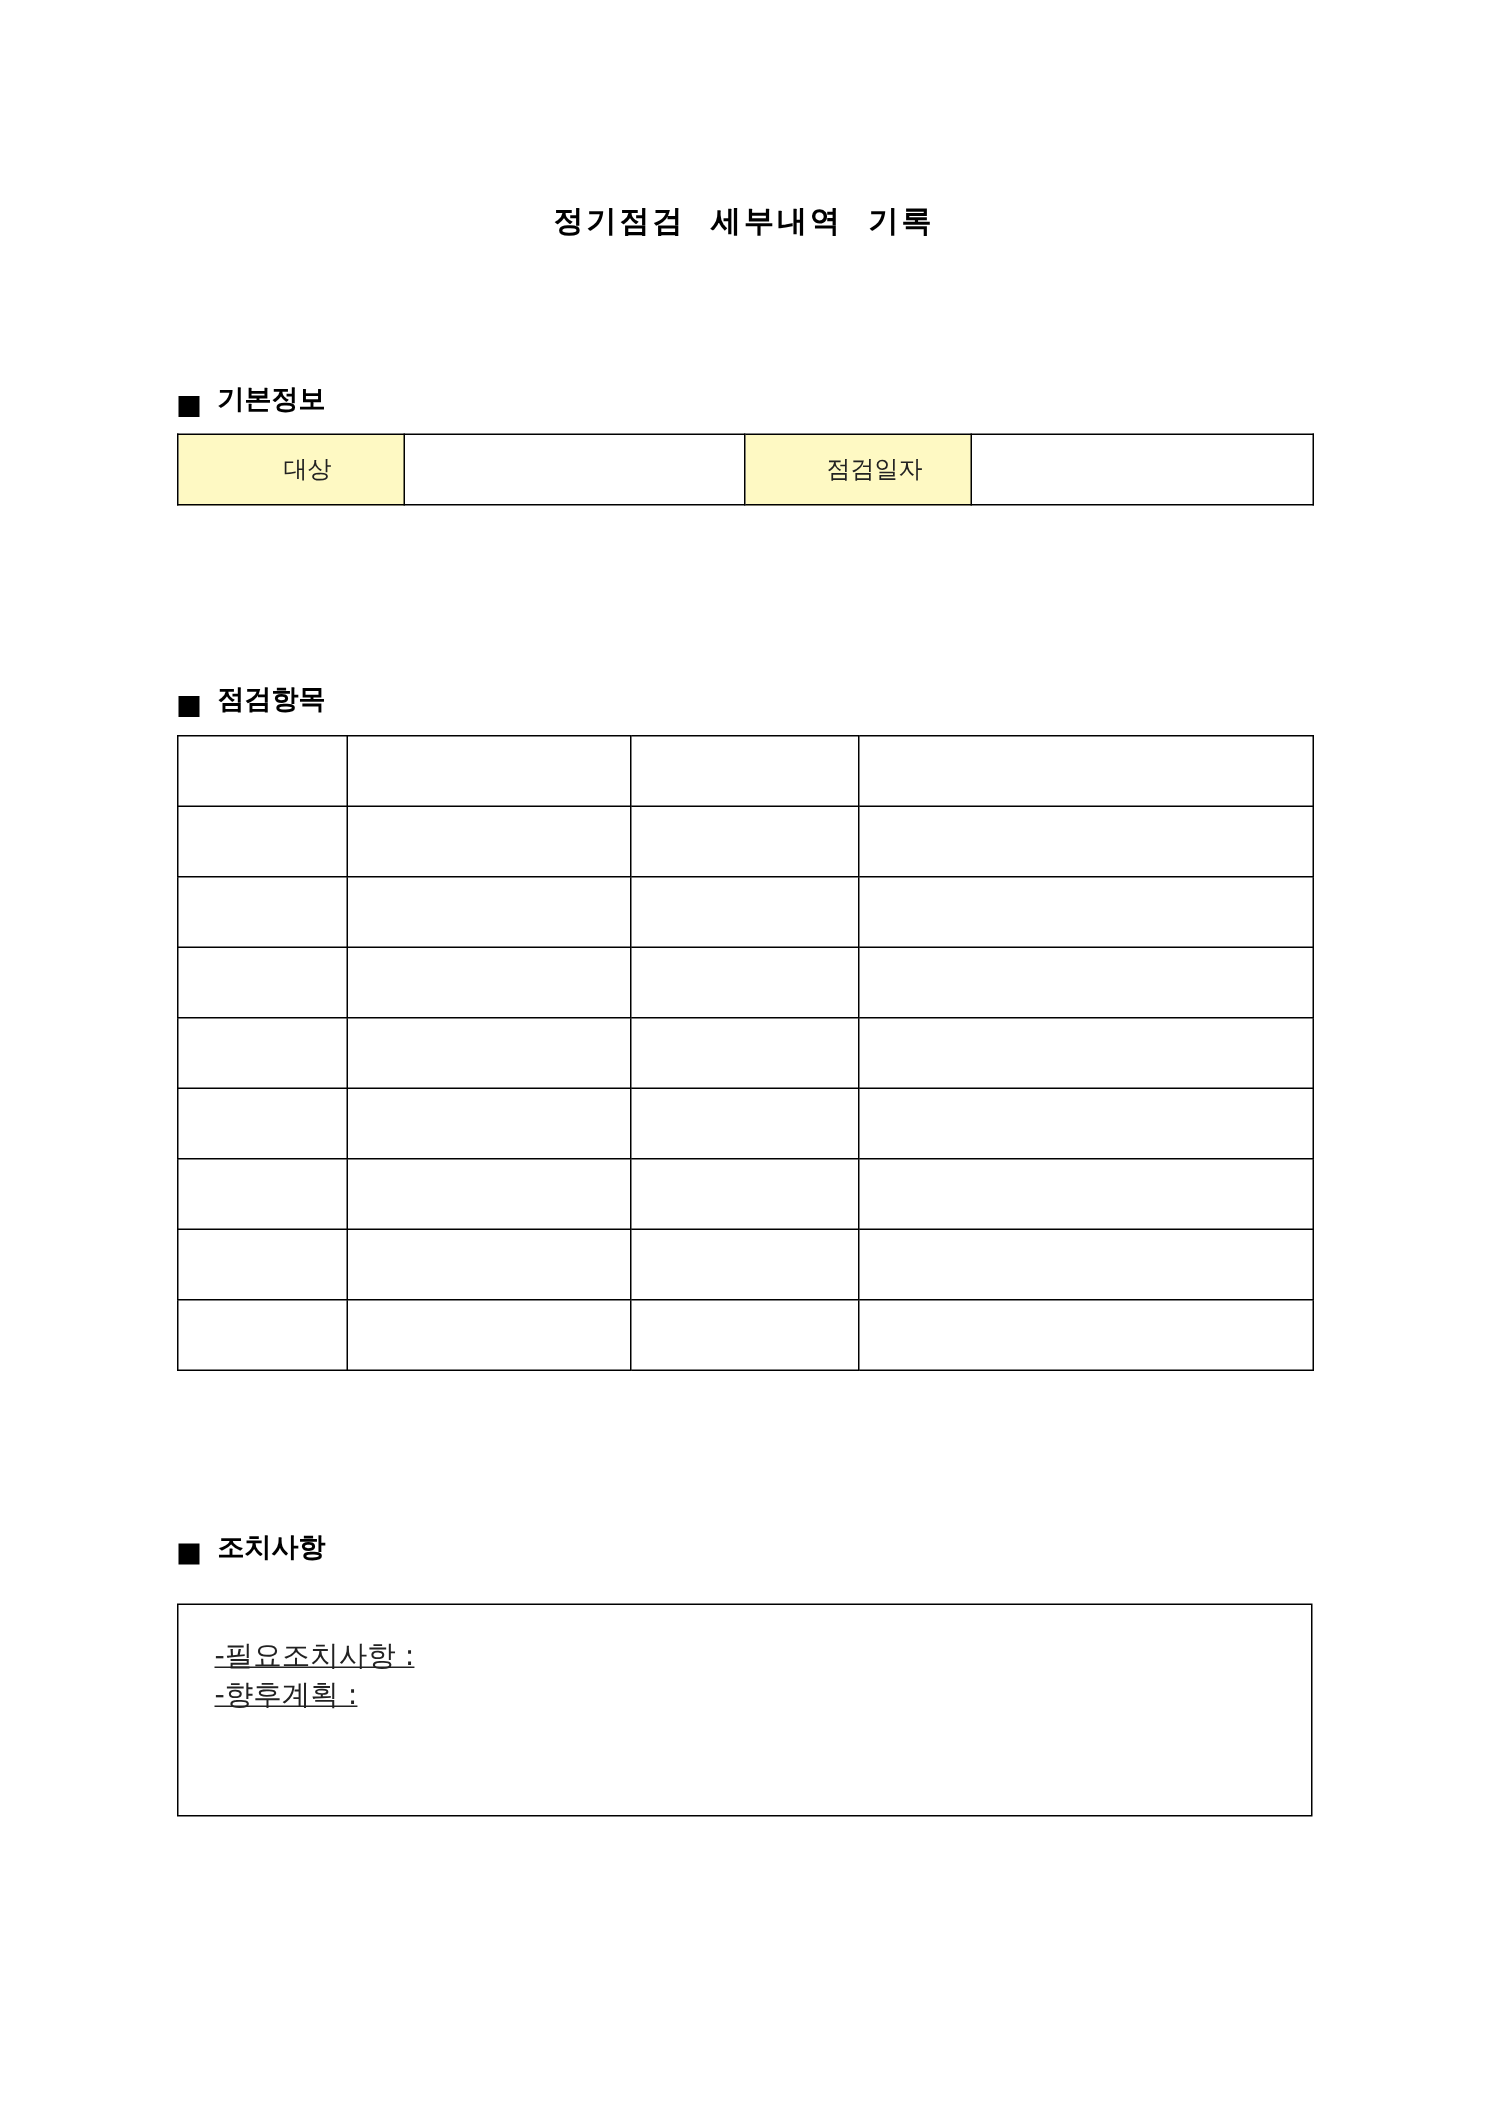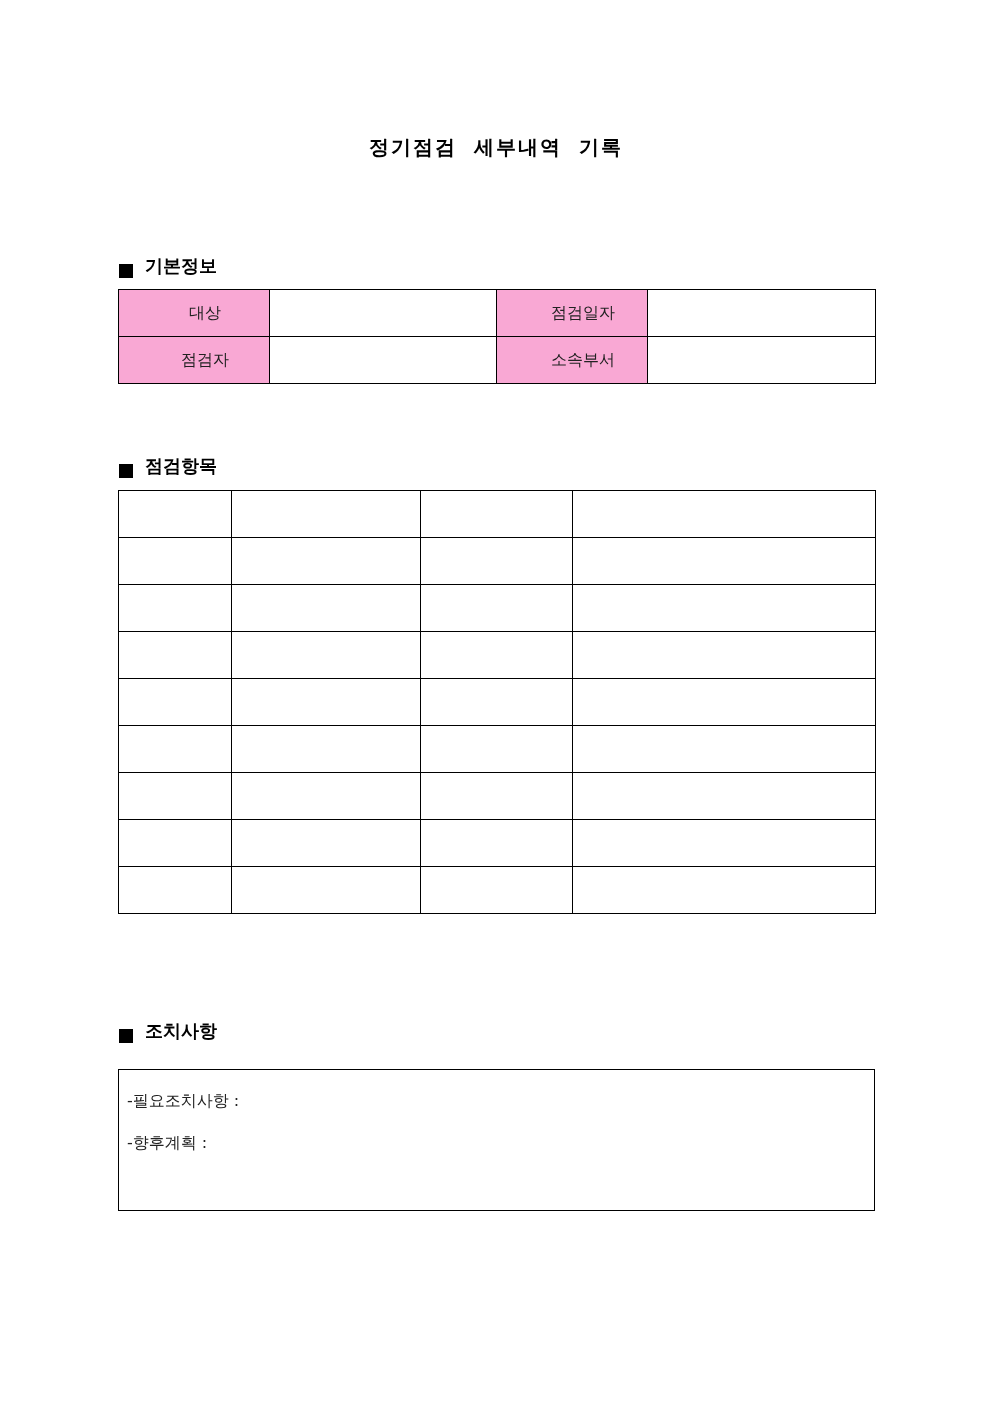--- a/index.html
+++ b/index.html
@@ -2,27 +2,27 @@
 <html><head>
   <meta charset="utf-8">
   <style>
     html, body { margin: 0; padding: 0; background: #ffffff; }
     body { width: 992px; height: 1403px; position: relative; font-family: "DejaVu Sans", "Liberation Sans", sans-serif; color: #000; }
     .title { position: absolute; top: 134px; left: 0; width: 992px; text-align: center; font-size: 20px; font-weight: bold; letter-spacing: 2px; word-spacing: 8px; }
     .section-heading { position: absolute; left: 119px; font-size: 18px; font-weight: bold; display: flex; align-items: flex-end; }
     .section-heading .sq { display: inline-block; width: 14px; height: 14px; background: #000; margin-right: 12px; }
     table { position: absolute; border-collapse: collapse; table-layout: fixed; }
     td { border: 1px solid #000; padding: 0; text-align: center; vertical-align: middle; font-size: 16px; color: #222; }
-    .hdr { background: #f9a8d4; padding-left: 22px; }
+    .hdr { background: #fef9c3; padding-left: 22px; }
     #basic-table { top: 289px; left: 118px; width: 757px; }
     #basic-table td { height: 46px; }
     #check-table { top: 490px; left: 118px; width: 757px; }
     #check-table td { height: 46px; }
     .action-box { position: absolute; top: 1069px; left: 118px; width: 755px; height: 140px; border: 1px solid #000; }
-    .action-box .line { position: absolute; left: 8px; font-size: 16px; color: #222; }
+    .action-box .line { position: absolute; left: 24px; font-size: 19px; color: #222; text-decoration: underline; }
   </style>
 </head>
 <body>
 
 <div class="title">정기점검 세부내역 기록</div>
 
 <div class="section-heading" style="top:254px;">
   <span class="sq"></span>
   <span>기본정보</span>
 </div>
@@ -32,26 +32,20 @@
       <col style="width:151px">
       <col style="width:227px">
       <col style="width:151px">
       <col style="width:228px">
     </colgroup>
   <tbody>
       <tr>
     <td class="hdr">대상</td>
     <td></td>
     <td class="hdr">점검일자</td>
-    <td></td>
-  </tr>
-  <tr>
-    <td class="hdr">점검자</td>
-    <td></td>
-    <td class="hdr">소속부서</td>
     <td></td>
   </tr>
 </tbody>
   </table>
 
 <div class="section-heading" style="top:454px;">
   <span class="sq"></span>
   <span>점검항목</span>
 </div>
 
@@ -120,14 +114,14 @@
 </tbody>
   </table>
 
 <div class="section-heading" style="top:1019px;">
   <span class="sq"></span>
   <span>조치사항</span>
 </div>
 
 <div class="action-box">
   <div class="line" style="top:21px;">-필요조치사항 :</div>
-  <div class="line" style="top:47px;margin-top:16px;">-향후계획 :</div>
+  <div class="line" style="top:47px;">-향후계획 :</div>
 </div>
 
 </body></html>

